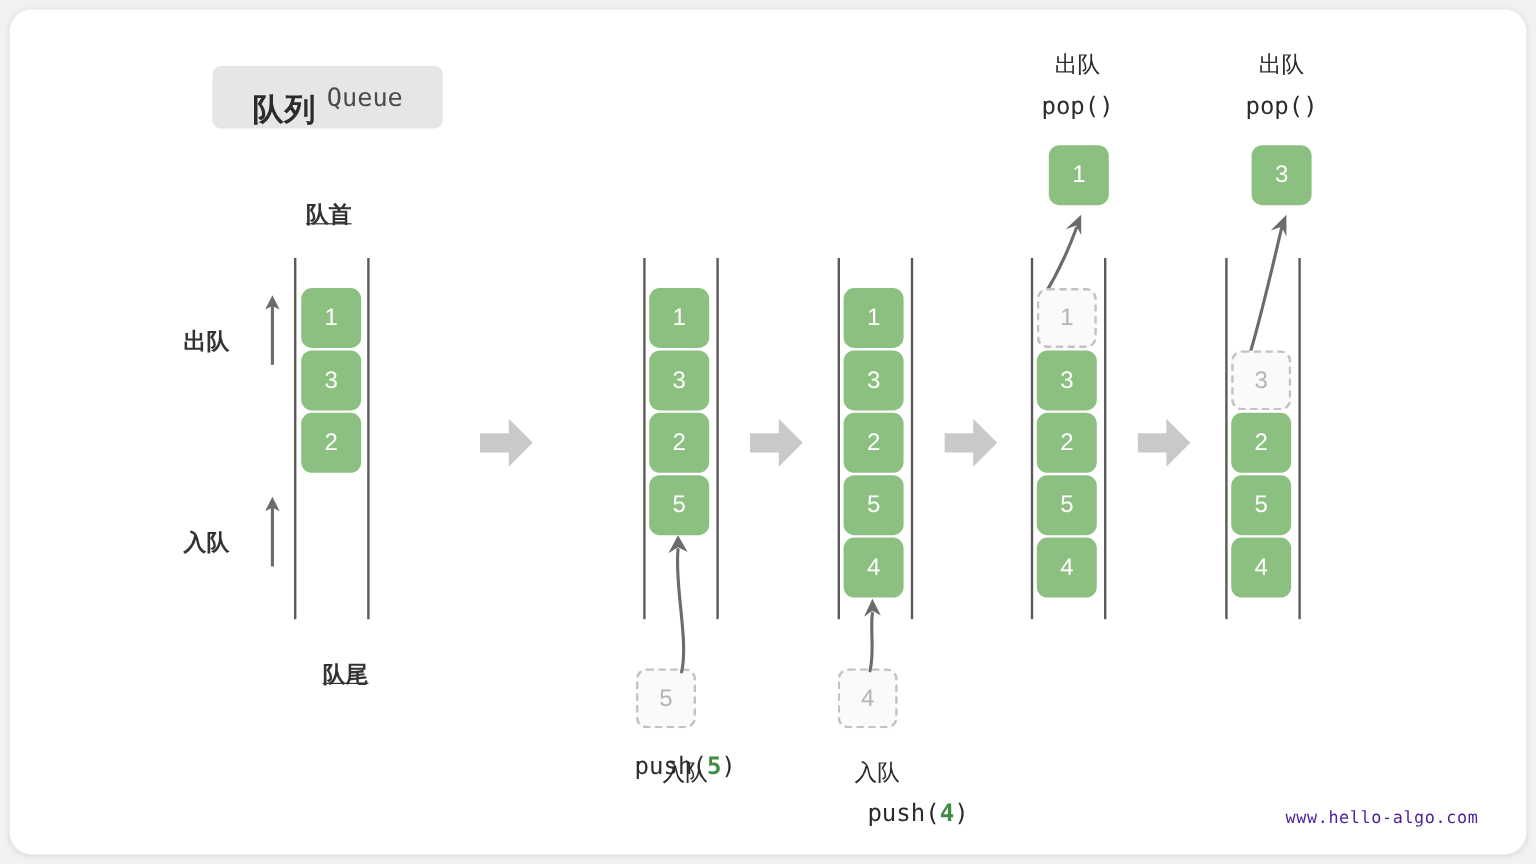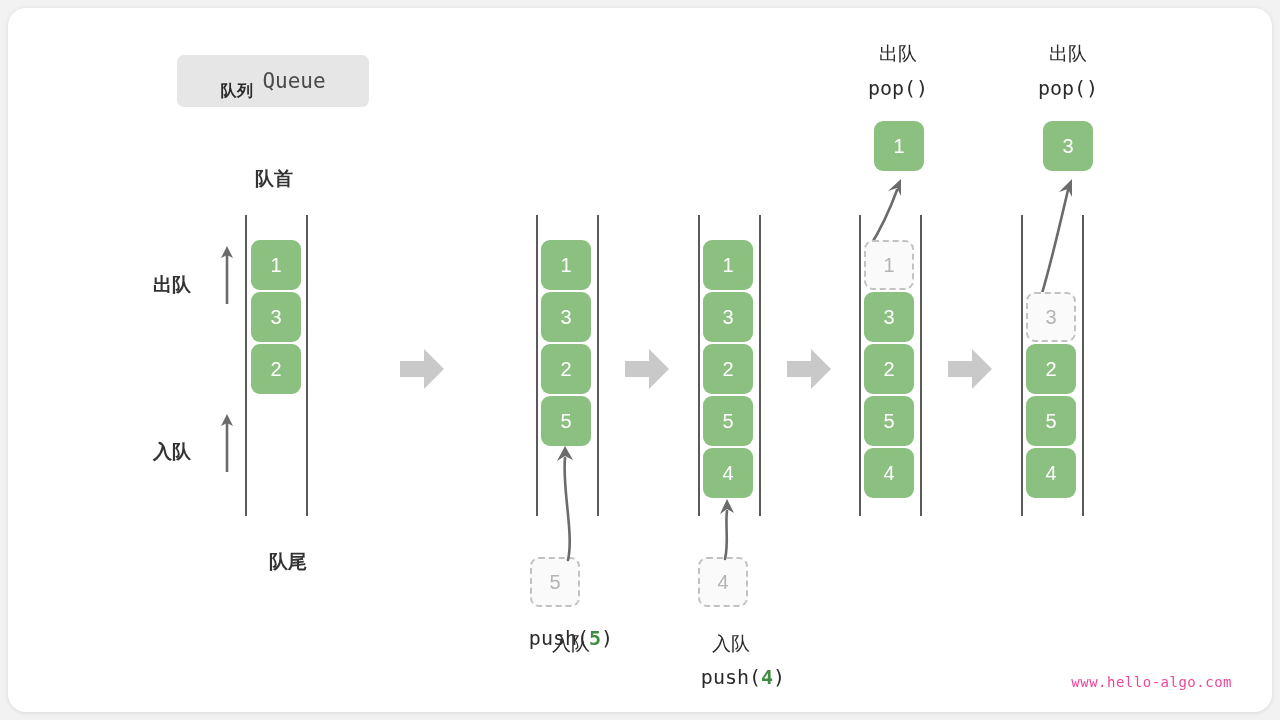--- a/index.html
+++ b/index.html
@@ -38,21 +38,21 @@
     width: 192px;
     height: 52px;
     background: #e6e6e6;
     border-radius: 7px;
     display: flex;
     align-items: center;
     justify-content: center;
     gap: 9px;
   }
   .title-cn {
-    font-size: 16px;
+    font-size: 26px;
     font-weight: bold;
     color: #2b2b2b;
     letter-spacing: 0.5px;
     margin-top: 21px;
   }
   .title-en {
     font-family: "DejaVu Sans Mono", "Liberation Mono", monospace;
     font-size: 21px;
     color: #4b4b4b;
   }
@@ -61,20 +61,21 @@
   .lbl {
     position: absolute;
     font-size: 19px;
     font-weight: bold;
     color: #333333;
     white-space: nowrap;
   }
   .lbl-center {
     transform: translateX(-50%);
     text-align: center;
+    text-decoration: underline;
   }
   .op-cn {
     position: absolute;
     font-size: 19px;
     color: #2b2b2b;
     white-space: nowrap;
     transform: translateX(-50%);
     text-align: center;
   }
   .op-code {
@@ -131,21 +132,21 @@
   }
   .thin-arrow svg { display: block; overflow: visible; }
 
   
   .footer {
     position: absolute;
     right: 40px;
     bottom: 22px;
     font-family: "DejaVu Sans Mono", "Liberation Mono", monospace;
     font-size: 14px;
-    color: #ec4899;
+    color: #4c1d95;
     letter-spacing: 0.5px;
   }
 </style>
 </head>
 <body>
 
 <div id="canvas">
   <div class="card">
 
     <div class="title-badge">
@@ -225,21 +226,21 @@
 
       <div class="cell ghost" style="left:690px; top:549px;">4</div>
       <div class="thin-arrow" style="left:700px; top:487px;">
         <svg width="40" height="68" viewBox="0 0 40 68">
           <path d="M17 64 C 21 48, 17 30, 19 16" stroke="#6b6b6b" stroke-width="2.6" fill="none" stroke-linecap="round"></path>
           <path d="M19 4 L26 18 L19 14 L12 19 Z" fill="#6b6b6b"></path>
         </svg>
       </div>
 
       <div class="op-cn" style="left:723px; top:623px;">入队</div>
-      <div class="op-code" style="left:735px; top:657px;text-align:right;">push(<span class="arg">4</span>)</div>
+      <div class="op-code" style="left:757px; top:657px;text-align:right;">push(<span class="arg">4</span>)</div>
     </div>
 
     <div class="step-arrow" style="left:779px; top:341px;">
       <svg viewBox="0 0 44 40">
           <path d="M0 12 H24 V0 L44 20 L24 40 V28 H0 Z" fill="currentColor"></path>
         </svg>
     </div>
 
     <div>
       <div class="op-cn" style="left:890px; top:33px;">出队</div>

